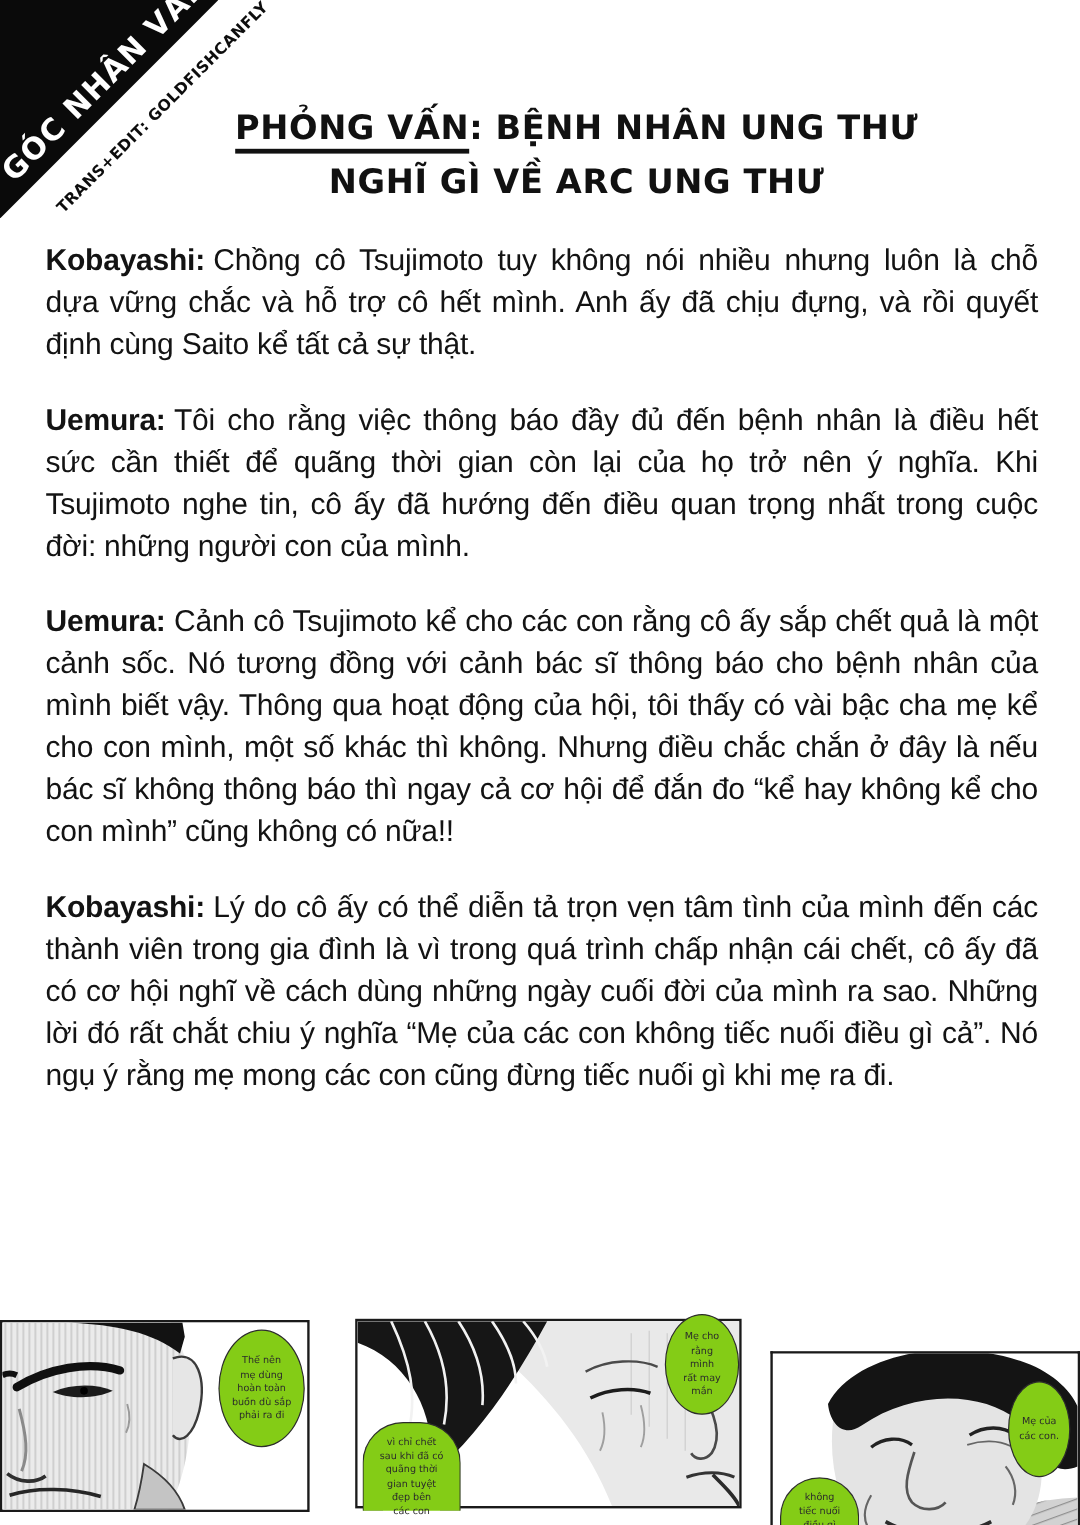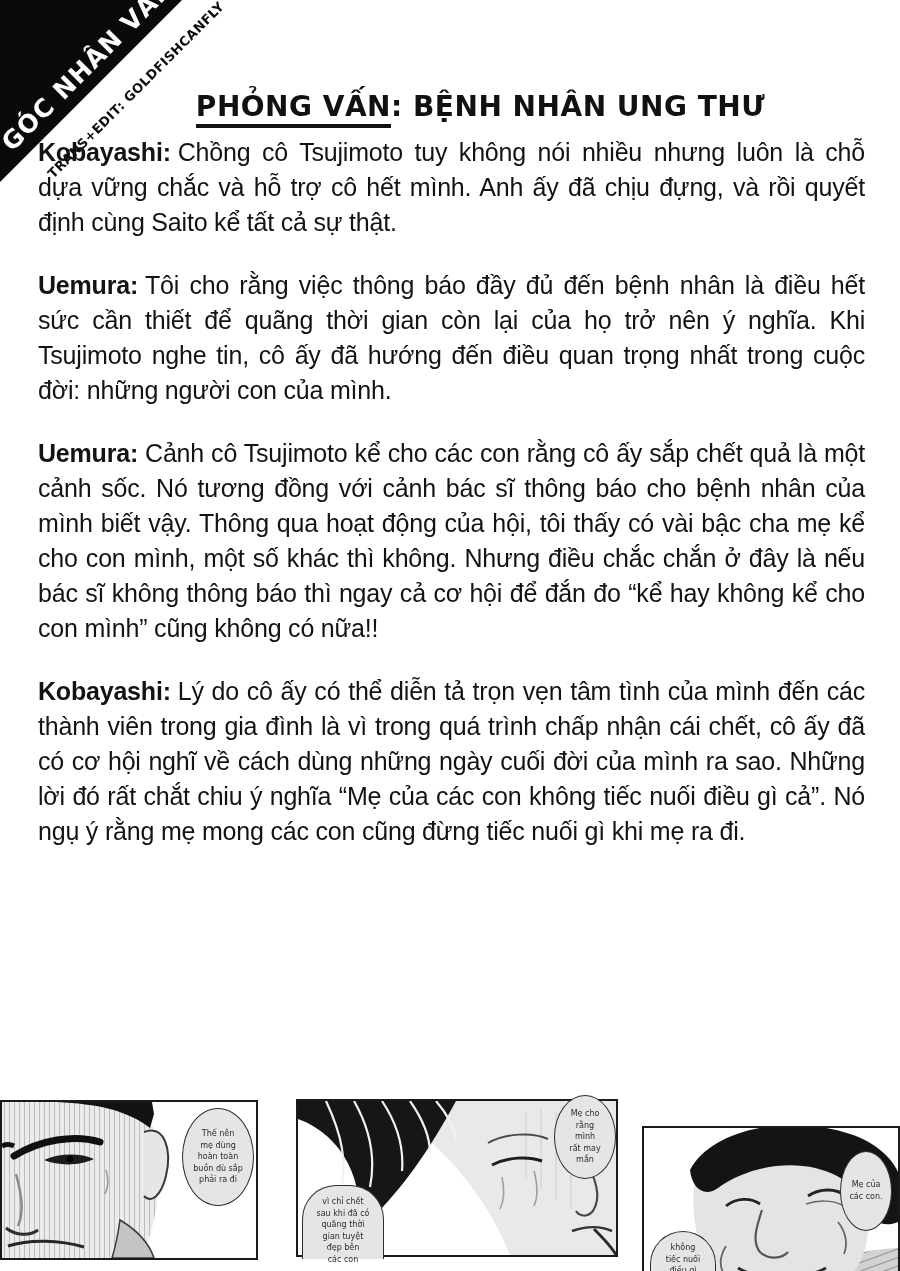--- a/index.html
+++ b/index.html
@@ -35,33 +35,33 @@
     padding-top:84px; padding-left:58px;
     text-align:center; font-weight:bold; font-size:28px; line-height:45px;
     letter-spacing:0.5px; color:#111;
     font-family:"DejaVu Sans", sans-serif;
   }
   .headline .u { border-bottom:4px solid #111; padding-bottom:1px; }
   .para {
     margin:28px 0 0 0; text-align:justify;
     font-size:25px; line-height:35px; letter-spacing:-0.2px; color:#131313;
   }
-  .para.first { margin-top:6px; }
+  .para.first { margin-top:26px; }
   .para .speaker { font-weight:bold; margin-right:7px; }
   .para.italic { font-style:italic; }
 
   
   .panel { position:absolute; background:#fff; border:2px solid #1a1a1a; box-sizing:border-box; }
   #panel-1 { left:0px;  top:1100px; width:258px; height:160px; }
   #panel-2 { left:296px; top:1099px; width:322px; height:158px; }
   #panel-3 { left:642px; top:1126px; width:258px; height:188px; border-bottom:none; }
   .panel svg { position:absolute; top:0; left:0; }
 
   .bubble {
-    position:absolute; z-index:3; background:#e5e5e5; border:1.5px solid #2c2c2c;
+    position:absolute; z-index:3; background:#84cc16; border:1.5px solid #2c2c2c;
     display:flex; align-items:center; justify-content:center; text-align:center;
     white-space:pre-line; font-family:"DejaVu Sans", sans-serif;
     font-size:8px; line-height:1.45; color:#2b2b2b; box-sizing:border-box;
   }
   .bubble.oval { border-radius:50%; }
   .bubble.arch { border-radius:34px 34px 0 0; border-bottom:none; align-items:flex-start; padding-top:10px; }
 
   #b1  { left:180px; top:6px;   width:72px; height:98px; }
   #b2a { left:4px;   top:84px;  width:82px; height:74px; }
   #b2b { left:256px; top:-6px;  width:62px; height:84px; }
@@ -73,20 +73,21 @@
 
 <div class="corner">
   <div class="corner-band"></div>
   <div class="corner-title">GÓC NHÂN VĂN</div>
   <div class="corner-credit">TRANS+EDIT: GOLDFISHCANFLY</div>
 </div>
 
 <div class="content">
   <div class="headline">
     <span class="u">PHỎNG VẤN</span><span>: BỆNH NHÂN UNG THƯ</span><br>
+    <span>NGHĨ GÌ VỀ ARC UNG THƯ</span>
   </div>
 
   <p class="para first"><span class="speaker">Kobayashi:</span><span>Chồng cô Tsujimoto tuy không nói nhiều nhưng luôn là chỗ dựa vững chắc và hỗ trợ cô hết mình. Anh ấy đã chịu đựng, và rồi quyết định cùng Saito kể tất cả sự thật.</span></p>
 
   <p class="para"><span class="speaker">Uemura:</span><span>Tôi cho rằng việc thông báo đầy đủ đến bệnh nhân là điều hết sức cần thiết để quãng thời gian còn lại của họ trở nên ý nghĩa. Khi Tsujimoto nghe tin, cô ấy đã hướng đến điều quan trọng nhất trong cuộc đời: những người con của mình.</span></p>
 
 
   <p class="para"><span class="speaker">Uemura:</span><span>Cảnh cô Tsujimoto kể cho các con rằng cô ấy sắp chết quả là một cảnh sốc. Nó tương đồng với cảnh bác sĩ thông báo cho bệnh nhân của mình biết vậy. Thông qua hoạt động của hội, tôi thấy có vài bậc cha mẹ kể cho con mình, một số khác thì không. Nhưng điều chắc chắn ở đây là nếu bác sĩ không thông báo thì ngay cả cơ hội để đắn đo “kể hay không kể cho con mình” cũng không có nữa!!</span></p>
 
   <p class="para"><span class="speaker">Kobayashi:</span><span>Lý do cô ấy có thể diễn tả trọn vẹn tâm tình của mình đến các thành viên trong gia đình là vì trong quá trình chấp nhận cái chết, cô ấy đã có cơ hội nghĩ về cách dùng những ngày cuối đời của mình ra sao. Những lời đó rất chắt chiu ý nghĩa “Mẹ của các con không tiếc nuối điều gì cả”. Nó ngụ ý rằng mẹ mong các con cũng đừng tiếc nuối gì khi mẹ ra đi.</span></p>

